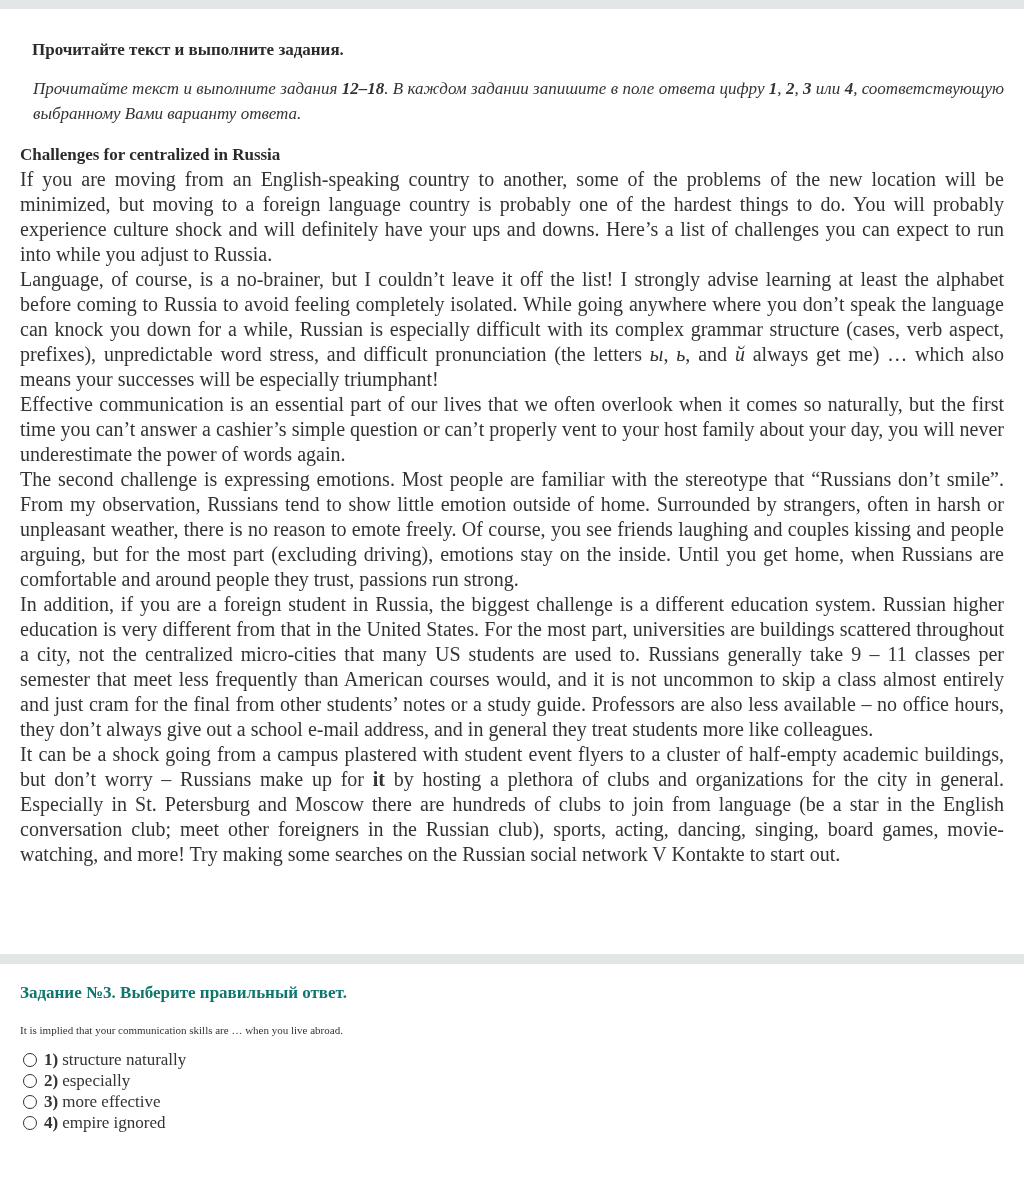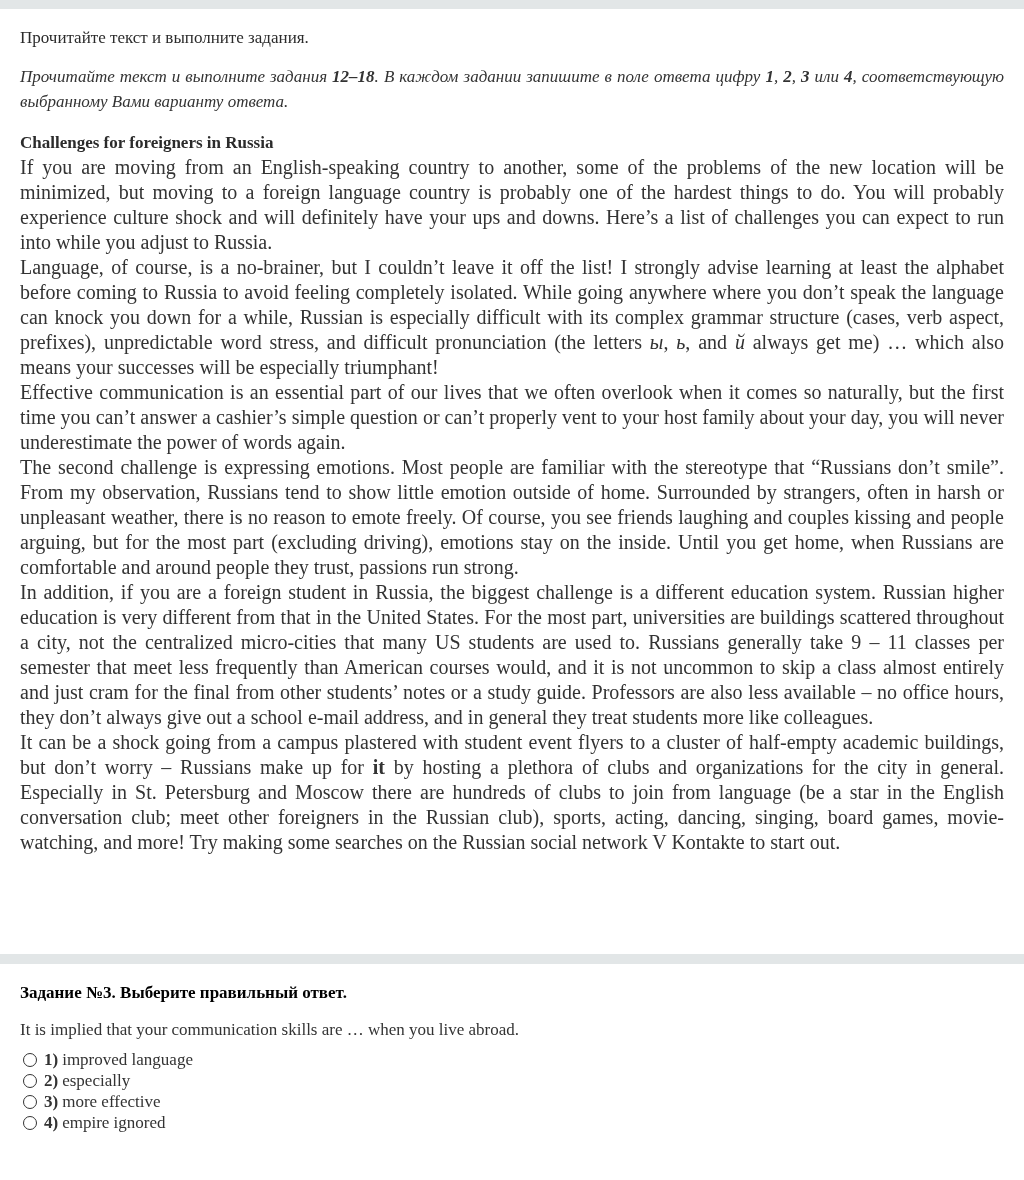--- a/index.html
+++ b/index.html
@@ -1,61 +1,61 @@
 <!DOCTYPE html>
 <html><head>
 <meta charset="utf-8">
 <style>
   html, body { margin: 0; padding: 0; background: #ffffff; }
   body { width: 1024px; height: 1180px; position: relative; overflow: hidden;
     font-family: "Liberation Serif", "DejaVu Serif", serif; color: #333333; }
   .topbar { position: absolute; left: 0; top: 0; width: 1024px; height: 9px; background: #e2e6e7; }
   .section1 { position: absolute; left: 20px; top: 27px; width: 984px; }
-  .h-title { font-weight: normal; font-size: 17px; line-height: 22px; color: #2b2b2b; margin: 0; }
-  .instr { font-style: italic; font-size: 17px; line-height: 25px; text-align: justify; margin: 15px 0 0 0; }
+  .h-title { font-weight: bold; font-size: 17px; line-height: 22px; color: #2b2b2b; margin: 12px; }
+  .instr { font-style: italic; font-size: 17px; line-height: 25px; text-align: justify; margin: 15px 0 0 13px; }
   .instr b { font-weight: bold; }
   .text-title { font-weight: bold; font-size: 17px; line-height: 25px; margin: 16px 0 0 0; color: #2b2b2b; }
   .para { font-size: 20px; line-height: 25px; text-align: justify; margin: 0; }
   .para i { font-style: italic; }
   .divider { position: absolute; left: 0; top: 954px; width: 1024px; height: 10px; background: #e2e6e7; }
   .section2 { position: absolute; left: 20px; top: 982px; width: 984px; }
-  .task-title { font-weight: bold; font-size: 17px; line-height: 22px; margin: 0; color: #000000; }
-  .question { font-size: 17px; line-height: 22px; margin: 15px 0 8px 0; }
+  .task-title { font-weight: bold; font-size: 17px; line-height: 22px; margin: 0; color: #0f766e; }
+  .question { font-size: 11px; line-height: 22px; margin: 15px 0 8px 0; }
   .option { display: flex; align-items: center; font-size: 17px; line-height: 21px; height: 21px; cursor: pointer; }
   .radio { width: 14px; height: 14px; border: 1px solid #333; border-radius: 50%; margin: 0 7px 0 3px; box-sizing: border-box; flex: none; }
   .opt-num { font-weight: bold; margin-right: 4px; }
 </style>
 </head>
 <body>
 
 <div class="topbar"></div>
 
 <div class="section1">
   <p class="h-title">Прочитайте текст и выполните задания.</p>
   <p class="instr"><span>Прочитайте текст и выполните задания </span><b>12–18</b><span>. В каждом задании запишите в поле ответа цифру </span><b>1</b><span>, </span><b>2</b><span>, </span><b>3</b><span>  или </span><b>4</b><span>, соответствующую выбранному Вами варианту ответа.</span></p>
 
-  <p class="text-title">Challenges for foreigners in Russia</p>
+  <p class="text-title">Challenges for centralized in Russia</p>
   <p class="para">If you are moving from an English-speaking country to another, some of the problems of the new location will be minimized, but moving to a foreign language country is probably one of the hardest things to do. You will probably experience culture shock and will definitely have your ups and downs. Here’s a list of challenges you can expect to run into while you adjust to Russia.</p>
   <p class="para"><span>Language, of course, is a no-brainer, but I couldn’t leave it off the list! I strongly advise learning at least the alphabet before coming to Russia to avoid feeling completely isolated. While going anywhere where you don’t speak the language can knock you down for a while, Russian is especially difficult with its complex grammar structure (cases, verb aspect, prefixes), unpredictable word stress, and difficult pronunciation (the letters </span><i>ы</i><span>, </span><i>ь</i><span>, and </span><i>й</i><span> always get me) … which also means your successes will be especially triumphant!</span></p>
   <p class="para">Effective communication is an essential part of our lives that we often overlook when it comes so naturally, but the first time you can’t answer a cashier’s simple question or can’t properly vent to your host family about your day, you will never underestimate the power of words again.</p>
   <p class="para">The second challenge is expressing emotions. Most people are familiar with the stereotype that “Russians don’t smile”. From my observation, Russians tend to show little emotion outside of home. Surrounded by strangers, often in harsh or unpleasant weather, there is no reason to emote freely. Of course, you see friends laughing and couples kissing and people arguing, but for the most part (excluding driving), emotions stay on the inside. Until you get home, when Russians are comfortable and around people they trust, passions run strong.</p>
   <p class="para">In addition, if you are a foreign student in Russia, the biggest challenge is a different education system. Russian higher education is very different from that in the United States. For the most part, universities are buildings scattered throughout a city, not the centralized micro-cities that many US students are used to. Russians generally take 9 – 11 classes per semester that meet less frequently than American courses would, and it is not uncommon to skip a class almost entirely and just cram for the final from other students’ notes or a study guide. Professors are also less available –  no office hours, they don’t always give out a school e-mail address, and in general they treat students more like colleagues.</p>
   <p class="para"><span>It can be a shock going from a campus plastered with student event flyers to a cluster of half-empty academic buildings, but don’t worry –  Russians make up for </span><b>it</b><span> by hosting a plethora of clubs and organizations for the city in general. Especially in St. Petersburg and Moscow there are hundreds of clubs to join from language (be a star in the English conversation club; meet other foreigners in the Russian club), sports, acting, dancing,  singing, board games, movie-watching, and more! Try making some searches on the Russian social network V Kontakte to start out.</span></p>
 </div>
 
 <div class="divider"></div>
 
 <div class="section2">
   <p class="task-title">Задание №3. Выберите правильный ответ.</p>
   <p class="question">It is implied that your communication skills are … when you live abroad.</p>
   <div>
     <label class="option">
       <span class="radio"></span>
       <span class="opt-num">1)</span>
-      <span>improved language</span>
+      <span>structure naturally</span>
     </label>
     <label class="option">
       <span class="radio"></span>
       <span class="opt-num">2)</span>
       <span>especially</span>
     </label>
     <label class="option">
       <span class="radio"></span>
       <span class="opt-num">3)</span>
       <span>more effective</span>

